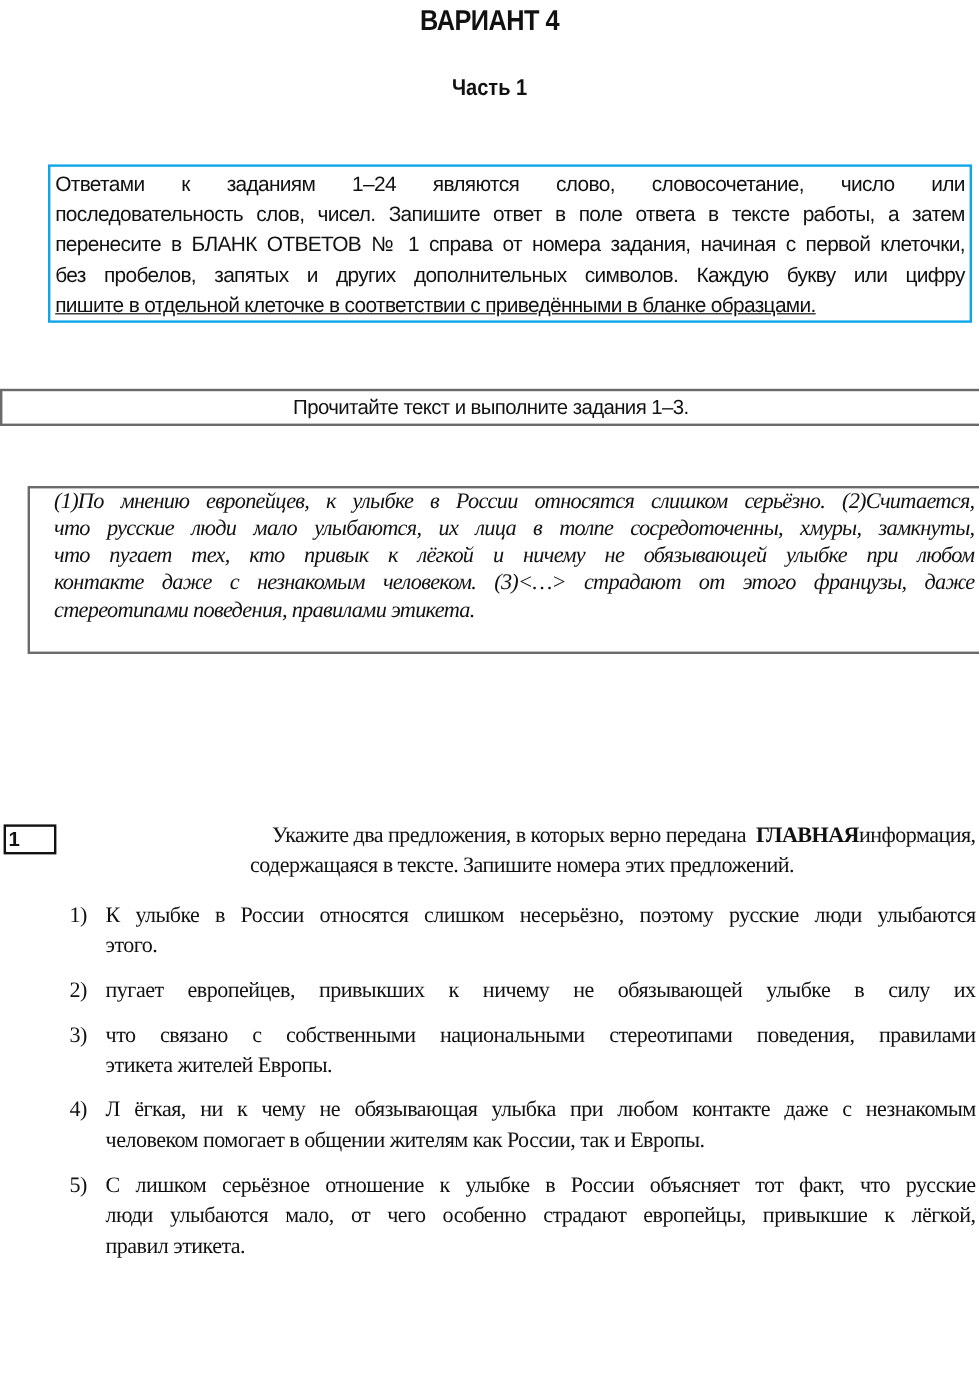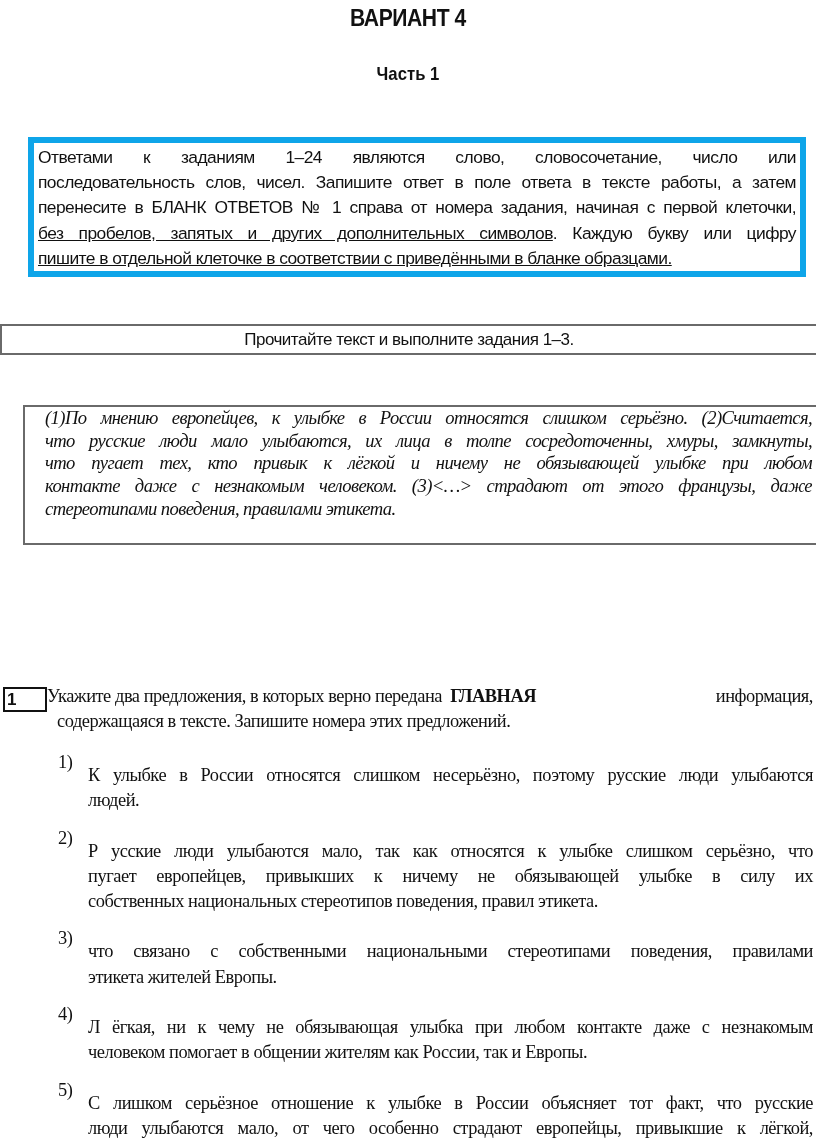--- a/index.html
+++ b/index.html
@@ -14,28 +14,28 @@
     position: absolute; top: 4px; left: 0; width: 816px; text-align: center;
     font-size: 24px; font-weight: bold; letter-spacing: -0.5px;
     transform: scaleX(0.88);
   }
   #part {
     position: absolute; top: 63px; left: 0; width: 816px; text-align: center;
     font-size: 19px; font-weight: bold; transform: scaleX(0.88);
   }
 
   #instructions-box {
-    position: absolute; left: 28px; top: 137px; width: 758px; height: 126px;
-    border: 6px solid #0ea5e9; padding: 2px 4px 0 4px; box-sizing: content-box;
+    position: absolute; left: 40px; top: 137px; width: 758px; height: 126px;
+    border: 2px solid #0ea5e9; padding: 2px 4px 0 4px; box-sizing: content-box;
     font-size: 17.4px; line-height: 25.2px; text-align: justify;
     text-align-last: left;
   }
   #instructions-box .line { display: block; white-space: nowrap; text-align: justify; text-align-last: justify; letter-spacing: -0.55px; }
   #instructions-box .line.last { text-align-last: left; text-decoration: underline; }
-  #instructions-box .u { text-decoration: underline; }
+  #instructions-box .u { }
 
   #read-bar {
     position: absolute; left: 0; top: 324px; width: 814px; height: 27px;
     border: 2px solid #6a6a6a; text-align: center;
     font-size: 17px; line-height: 27px; letter-spacing: -0.5px;
   }
 
   #passage-box {
     position: absolute; left: 23px; top: 405px; width: 767px; height: 136px;
     border: 2px solid #6a6a6a; padding: 0 20px;
@@ -47,31 +47,31 @@
 
   #task-number {
     position: absolute; left: 3px; top: 687px; width: 38px; height: 21px;
     border: 2px solid #111; font-weight: bold; font-size: 17px; line-height: 21px;
     padding-left: 2px; box-sizing: content-box;
   }
   #task-text {
     position: absolute; left: 47px; top: 684px; width: 766px;
     font-size: 18.4px; line-height: 25px; letter-spacing: -0.45px;
   }
-  #task-text .l1 { display: flex; justify-content: space-between; white-space: nowrap; }
+  #task-text .l1 { display: flex; justify-content: flex-end; white-space: nowrap; }
   #task-text .l1 b { margin-left: 4px; }
-  #task-text .l2 { display: block; padding-left: 10px; }
+  #task-text .l2 { display: block; padding-left: 10px; text-align: center; }
 
   #options {
     position: absolute; left: 58px; top: 750px; width: 755px;
     font-size: 18.4px; line-height: 25.3px; letter-spacing: -0.45px;
   }
   .option { display: flex; margin-bottom: 12px; }
   .option .num { width: 30px; flex: none; }
-  .option .text { flex: 1; margin-top: 13px; }
+  .option .text { flex: 1; }
   .option .text .line { display: block; white-space: nowrap; text-align: justify; text-align-last: justify; }
   .option .text .line.last { text-align-last: left; }
 </style>
 </head>
 <body>
 
 <div id="title" class="sans">ВАРИАНТ 4</div>
 <div id="part" class="sans">Часть 1</div>
 
 <div id="instructions-box" class="sans">
@@ -100,29 +100,27 @@
     <span>информация,</span>
   </span>
   <span class="l2">содержащаяся в тексте. Запишите номера этих предложений.</span>
 </div>
 
 <div id="options" class="serif">
     <div class="option">
       <span class="num">1)</span>
       <span class="text">
         <span class="line">К улыбке в России относятся слишком несерьёзно, поэтому русские люди улыбаются</span>
-        <span class="line last">людей.</span>
+        <span class="line last">этого.</span>
       </span>
     </div>
     <div class="option">
       <span class="num">2)</span>
       <span class="text">
-        <span class="line">Р усские люди улыбаются мало, так как относятся к улыбке слишком серьёзно, что</span>
         <span class="line">пугает европейцев, привыкших к ничему не обязывающей улыбке в силу их</span>
-        <span class="line last">собственных национальных стереотипов поведения, правил этикета.</span>
       </span>
     </div>
     <div class="option">
       <span class="num">3)</span>
       <span class="text">
         <span class="line">что связано с собственными национальными стереотипами поведения, правилами</span>
         <span class="line last">этикета жителей Европы.</span>
       </span>
     </div>
     <div class="option">

